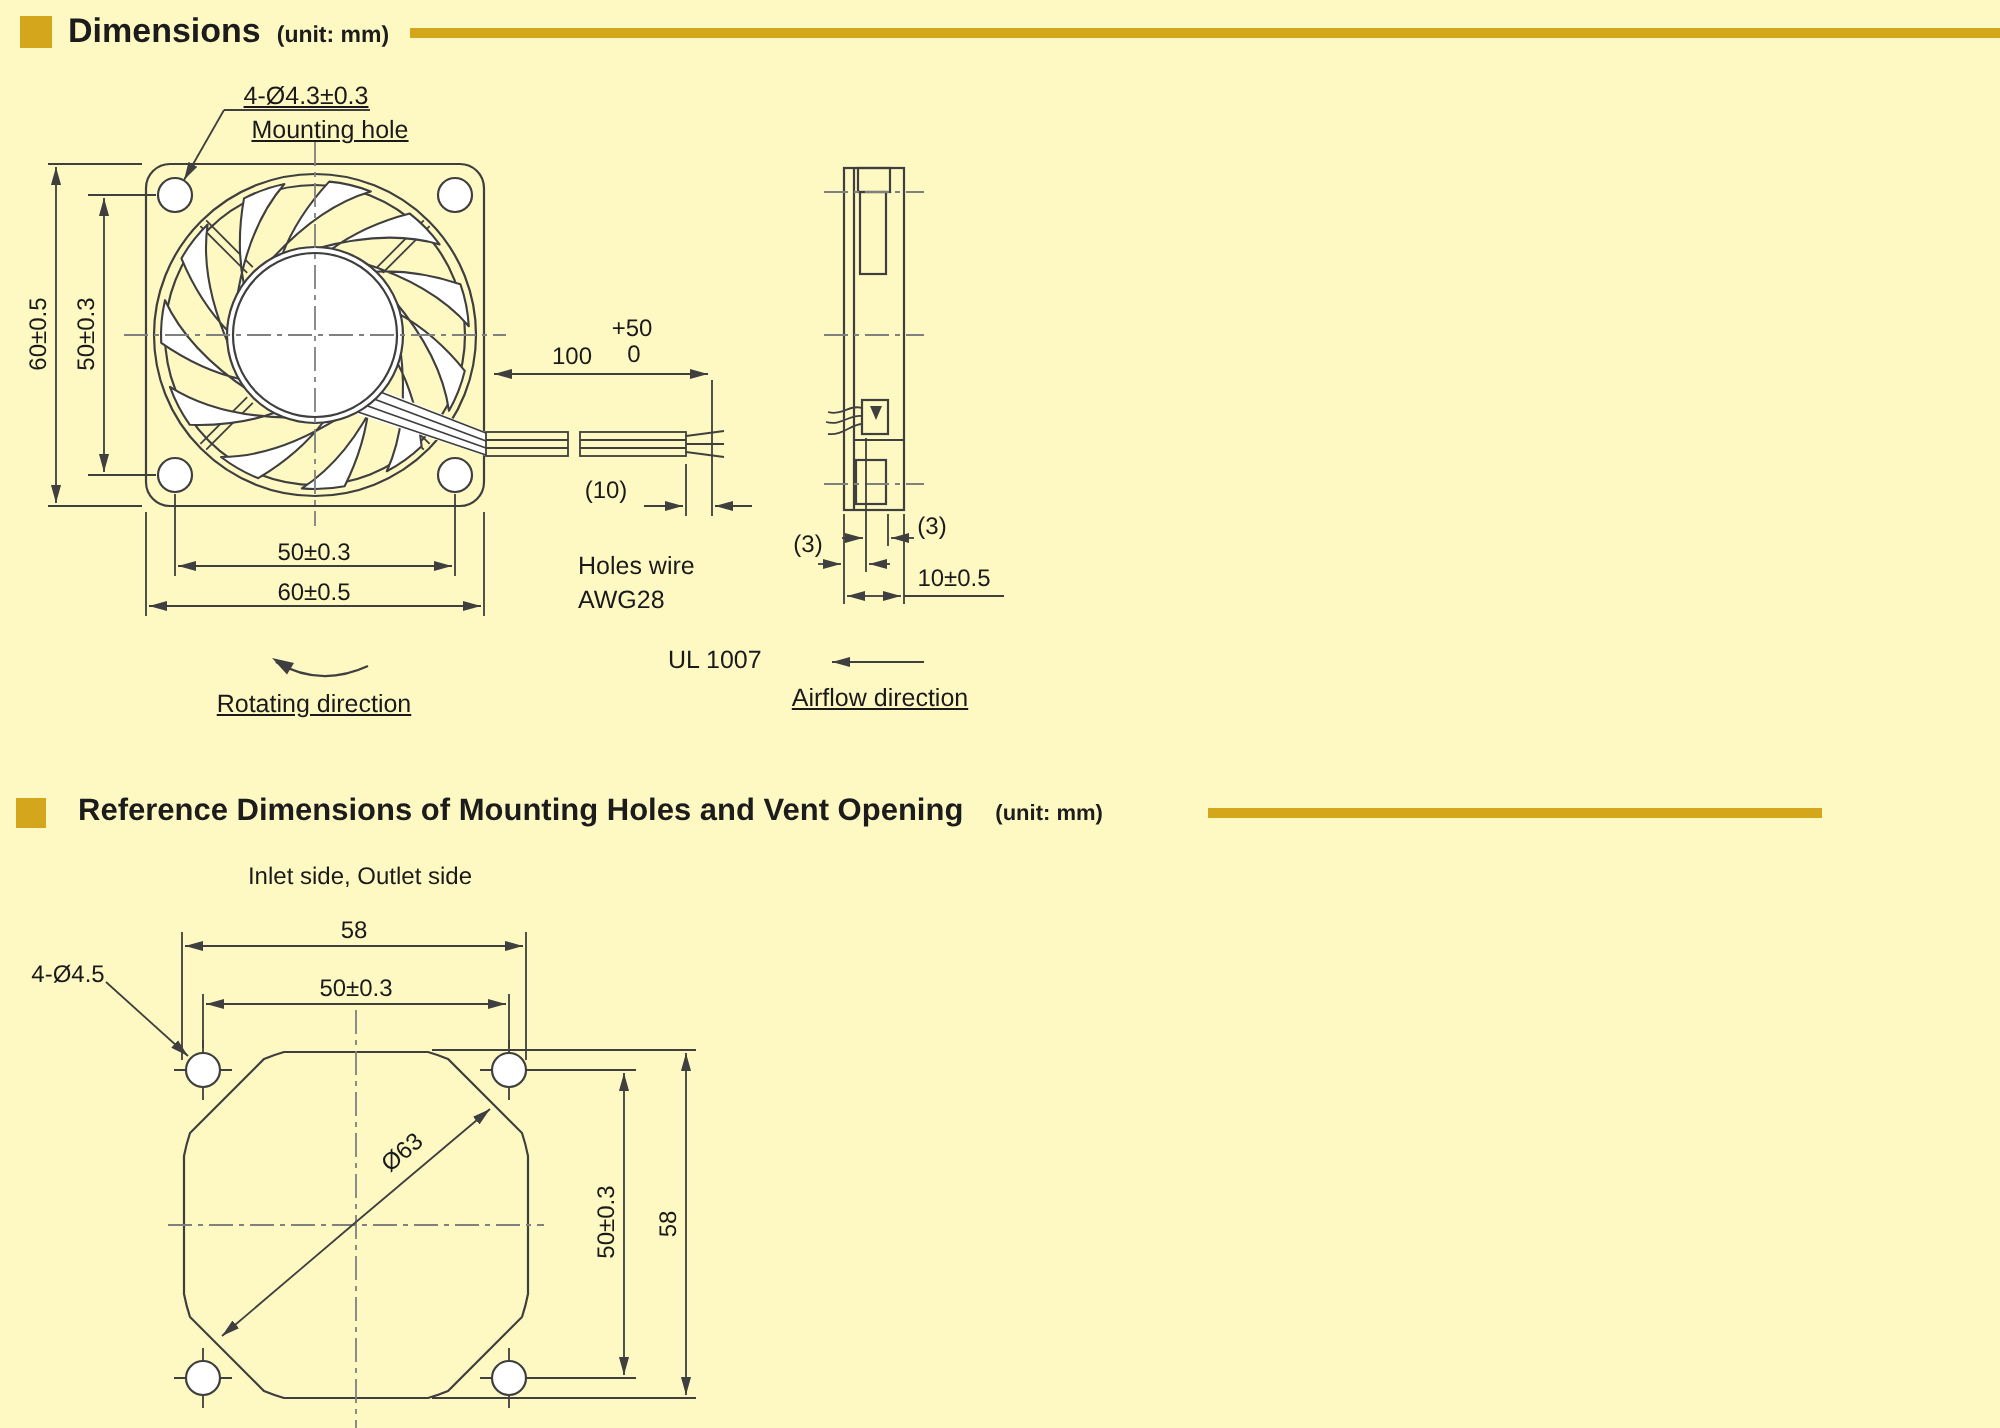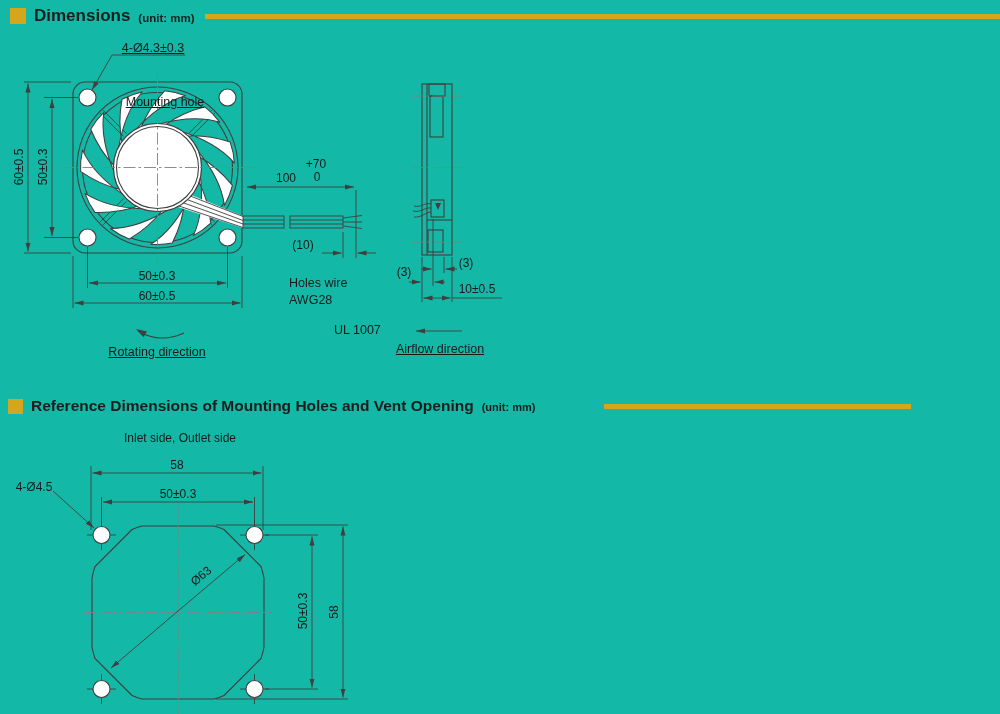--- a/index.html
+++ b/index.html
@@ -1,16 +1,16 @@
 <!DOCTYPE html>
 <html><head>
 <meta charset="utf-8">
 <style>
   html,body{margin:0;padding:0;background:#fff;}
-  #page{position:relative;width:1000px;height:714px;background:#14b8a6;overflow:hidden;
+  #page{position:relative;width:1000px;height:714px;background:#fef9c3;overflow:hidden;
         font-family:"Liberation Sans", sans-serif;color:#1a1a1a;}
   .hdr{position:absolute;display:flex;align-items:center;gap:8px;}
   .hdr .sq{width:16px;height:16px;background:#D4A61B;flex:0 0 auto;}
   .hdr .ttl{font-weight:bold;color:#1c1c1c;}
   .hdr .unit{font-weight:bold;color:#1c1c1c;}
   #hdr1 .ttl{font-size:17px;}
   #hdr1 .unit{font-size:11.5px;padding-top:3px;}
   #hdr2 .ttl{font-size:15.5px;}
   #hdr2 .unit{font-size:11px;padding-top:2px;}
   .rule{position:absolute;height:5px;background:#D4A61B;}
@@ -33,21 +33,21 @@
 
 <div id="page">
 
   <div class="hdr" id="hdr1" style="left:10px;top:6px;">
     <div class="sq"></div>
     <div class="ttl">Dimensions</div>
     <div class="unit">(unit: mm)</div>
   </div>
   <div class="rule" style="left:205px;top:14px;width:795px;"></div>
 
-  <div class="hdr" id="hdr2" style="left:8px;top:397px;">
+  <div class="hdr" id="hdr2" style="left:8px;top:397px;gap:16px;">
     <div class="sq" style="width:15px;height:15px;"></div>
     <div class="ttl">Reference Dimensions of Mounting Holes and Vent Opening</div>
     <div class="unit">(unit: mm)</div>
   </div>
   <div class="rule" style="left:604px;top:404px;width:307px;"></div>
 
   <svg width="1000" height="714" viewBox="0 0 1000 714">
     <defs>
       <marker id="ah" markerWidth="11" markerHeight="8" refX="10" refY="4" orient="auto">
         <path d="M0,1.2 L10,4 L0,6.8 Z" fill="#3f3f3f"></path>
@@ -245,29 +245,29 @@
       <line class="dim" x1="312" y1="611" x2="312" y2="687.5" marker-end="url(#ah)"></line>
 
       <line class="dim" x1="216" y1="525" x2="348" y2="525"></line>
       <line class="dim" x1="216" y1="699" x2="348" y2="699"></line>
       <line class="dim" x1="343" y1="612" x2="343" y2="526.5" marker-end="url(#ah)"></line>
       <line class="dim" x1="343" y1="612" x2="343" y2="697.5" marker-end="url(#ah)"></line>
     </g>
   </svg>
 
   <div class="t big" style="left:153px;top:48px;">4-Ø4.3±0.3</div>
-  <div class="t big" style="left:165px;top:65px;margin-top:37px;">Mounting hole</div>
+  <div class="t big" style="left:165px;top:65px;">Mounting hole</div>
   <div class="t rot" style="left:19px;top:167px;">60±0.5</div>
   <div class="t rot" style="left:43px;top:167px;">50±0.3</div>
   <div class="t" style="left:157px;top:276px;">50±0.3</div>
   <div class="t" style="left:157px;top:296px;">60±0.5</div>
   <div class="t big" style="left:157px;top:352px;">Rotating direction</div>
 
   <div class="t" style="left:286px;top:178px;">100</div>
-  <div class="t" style="left:316px;top:164px;">+70</div>
+  <div class="t" style="left:316px;top:164px;">+50</div>
   <div class="t" style="left:317px;top:177px;">0</div>
   <div class="t" style="left:303px;top:245px;">(10)</div>
   <div class="tl" style="left:289px;top:283px;">Holes wire</div>
   <div class="tl" style="left:289px;top:300px;">AWG28</div>
   <div class="tl" style="left:289px;top:330px;margin-left:45px;">UL 1007</div>
 
   <div class="t" style="left:404px;top:272px;">(3)</div>
   <div class="t" style="left:466px;top:263px;">(3)</div>
   <div class="t" style="left:477px;top:289px;">10±0.5</div>
   <div class="t big" style="left:440px;top:349px;">Airflow direction</div>

